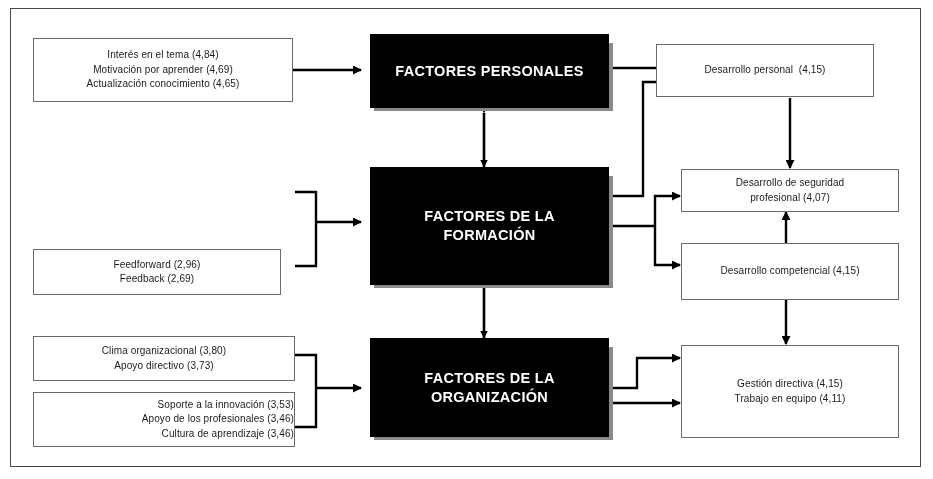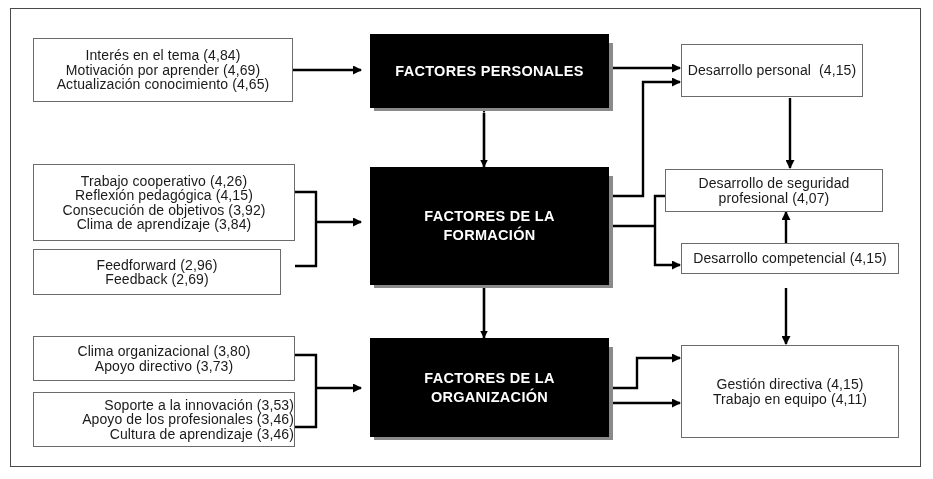--- a/index.html
+++ b/index.html
@@ -21,21 +21,21 @@
   
   .wbox{
     position:absolute;
     box-sizing:border-box;
     border:1.5px solid #6b6b6b;
     background:#ffffff;
     display:flex;
     align-items:center;
     justify-content:center;
     text-align:center;
-    font-size:14px;
+    font-size:10px;
     line-height:14.5px;
     color:#1a1a1a;
     letter-spacing:0.1px;
   }
   .wbox .lines{width:100%;}
   .wbox .ln{display:block;white-space:pre;}
   
   .bbox{
     position:absolute;
     box-sizing:border-box;
@@ -137,28 +137,20 @@
   </svg>
 
   <div class="wbox" style="left:33px;top:38px;width:260px;height:64px;">
     <span class="lines">
       <span class="ln">Interés en el tema (4,84)</span>
       <span class="ln">Motivación por aprender (4,69)</span>
       <span class="ln">Actualización conocimiento (4,65)</span>
     </span>
   </div>
 
-  <div class="wbox" style="left:33px;top:164px;width:262px;height:77px;">
-    <span class="lines">
-      <span class="ln">Trabajo cooperativo (4,26)</span>
-      <span class="ln">Reflexión pedagógica (4,15)</span>
-      <span class="ln">Consecución de objetivos (3,92)</span>
-      <span class="ln">Clima de aprendizaje (3,84)</span>
-    </span>
-  </div>
 
   <div class="wbox" style="left:33px;top:249px;width:248px;height:46px;">
     <span class="lines">
       <span class="ln">Feedforward (2,96)</span>
       <span class="ln">Feedback (2,69)</span>
     </span>
   </div>
 
   <div class="wbox" style="left:33px;top:336px;width:262px;height:45px;">
     <span class="lines">
@@ -194,34 +186,34 @@
 
   <div class="bshadow" style="left:608px;top:347px;width:5px;height:93px;"></div>
   <div class="bshadow" style="left:374px;top:435px;width:239px;height:5px;"></div>
   <div class="bbox" style="left:370px;top:338px;width:239px;height:99px;">
     <span>
       <span class="ln">FACTORES DE LA</span>
       <span class="ln">ORGANIZACIÓN</span>
     </span>
   </div>
 
-  <div class="wbox" style="left:681px;top:44px;width:182px;height:53px;">
+  <div class="wbox" style="left:656px;top:44px;width:218px;height:53px;">
     <span class="lines">
       <span class="ln">Desarrollo personal  (4,15)</span>
     </span>
   </div>
 
-  <div class="wbox" style="left:665px;top:169px;width:218px;height:43px;">
+  <div class="wbox" style="left:681px;top:169px;width:218px;height:43px;">
     <span class="lines">
       <span class="ln">Desarrollo de seguridad</span>
       <span class="ln">profesional (4,07)</span>
     </span>
   </div>
 
-  <div class="wbox" style="left:681px;top:243px;width:218px;height:31px;">
+  <div class="wbox" style="left:681px;top:243px;width:218px;height:57px;">
     <span class="lines">
       <span class="ln">Desarrollo competencial (4,15)</span>
     </span>
   </div>
 
   <div class="wbox" style="left:681px;top:345px;width:218px;height:93px;">
     <span class="lines">
       <span class="ln">Gestión directiva (4,15)</span>
       <span class="ln">Trabajo en equipo (4,11)</span>
     </span>

